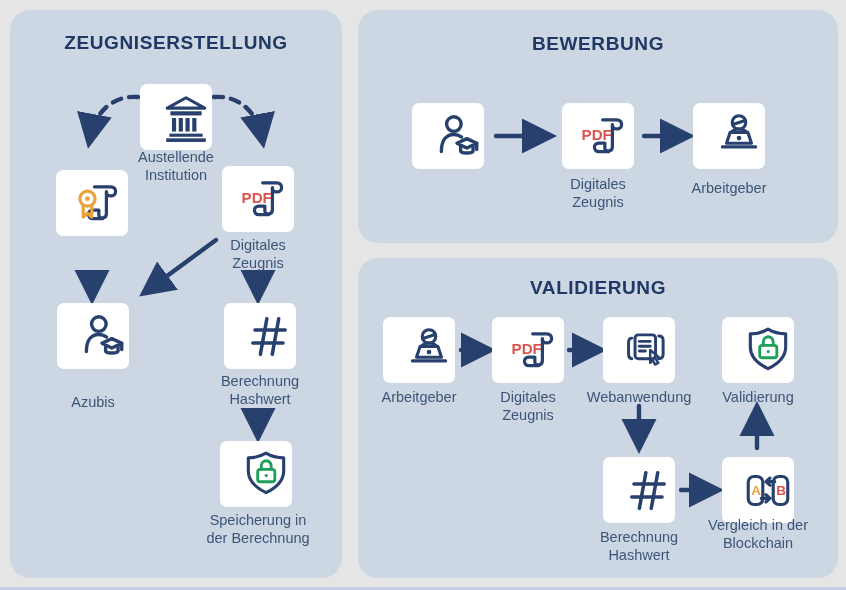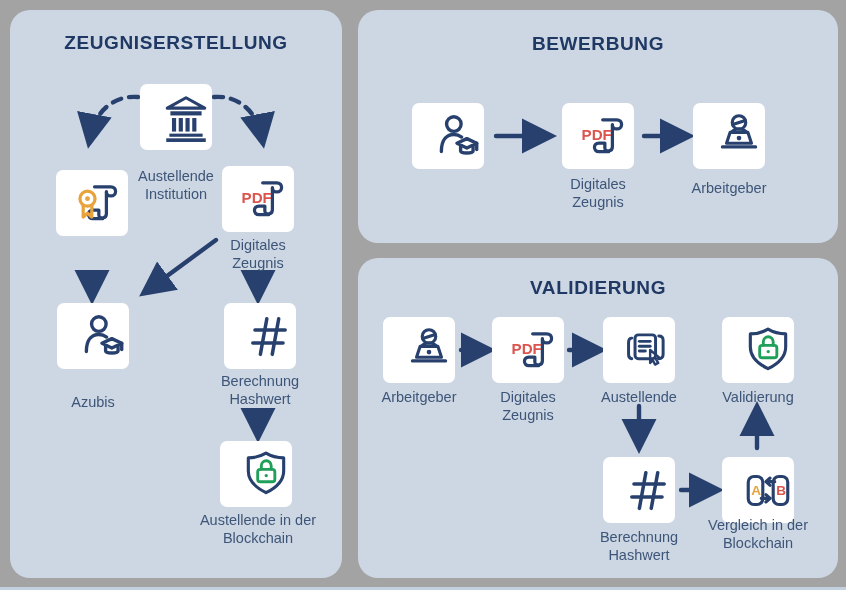--- a/index.html
+++ b/index.html
@@ -1,16 +1,16 @@
 <!DOCTYPE html>
 <html><head>
 <meta charset="utf-8">
 <style>
   html,body{margin:0;padding:0;background:#ffffff;}
-  #canvas{position:relative;width:846px;height:590px;background:#a3a3a3;overflow:hidden;
+  #canvas{position:relative;width:846px;height:590px;background:#e5e5e5;overflow:hidden;
           font-family:"Liberation Sans", sans-serif;}
   .panel{position:absolute;background:#CDD7E3;border-radius:20px;}
   .panel-title{position:absolute;font-weight:bold;font-size:19px;letter-spacing:.6px;
                color:#1F3864;text-align:center;transform:translateX(-50%);white-space:nowrap;}
   .node-box{position:absolute;width:72px;height:66px;background:#ffffff;border-radius:7px;
             display:flex;align-items:center;justify-content:flex-end;}
   .node-box svg{display:block;}
   .node-label{position:absolute;width:120px;text-align:center;font-size:14.5px;line-height:1.22;
               color:#3D5578;transform:translateX(0);}
   .nw100{width:100px;}
@@ -64,21 +64,21 @@
         <rect x="20" y="39" width="60" height="8"></rect>
         <rect x="23" y="52" width="8" height="26"></rect>
         <rect x="36" y="52" width="8" height="26"></rect>
         <rect x="49" y="52" width="8" height="26"></rect>
         <rect x="62" y="52" width="8" height="26"></rect>
         <rect x="18" y="82" width="64" height="6"></rect>
         <rect x="12" y="91" width="76" height="7"></rect>
       </g>
     </svg>
   </div>
-  <div class="node-label nw100" style="left:126px;top:168px;">Austellende Institution</div>
+  <div class="node-label nw100" style="left:126px;top:149px;">Austellende Institution</div>
 
   <div class="node-box" style="left:56px;top:170px;">
     <svg width="54" height="54" viewBox="0 0 100 100">
       <g stroke="#27406D" stroke-width="6" fill="none" stroke-linecap="round" stroke-linejoin="round">
         <path d="M38 20 h30 c12 0 12 17 0 17 c-5 0 -8 -3 -8 -8"></path>
         <path d="M60 30 v40 c0 10 -14 10 -14 2 v-7"></path>
         <path d="M46 63 h-11 c-11 0 -11 16 0 16 h18"></path>
       </g>
       <g stroke="#E8A33D" stroke-width="6" fill="none" stroke-linecap="round" stroke-linejoin="round">
         <circle cx="25" cy="42" r="14"></circle>
@@ -128,21 +128,21 @@
   <div class="node-box" style="left:220px;top:441px;">
     <svg width="52" height="52" viewBox="0 0 100 100">
       <path d="M50 10 C60 16 72 19 84 19 V44 C84 64 70 76 50 86 C30 76 16 64 16 44 V19 C28 19 40 16 50 10 Z" stroke="#27406D" stroke-width="6" fill="none" stroke-linejoin="round"></path>
       <g stroke="#1FA05A" stroke-width="5.5" fill="none" stroke-linecap="round">
         <path d="M41 41 v-7 a9.5 9.5 0 0 1 19 0 v7"></path>
         <rect x="34" y="41" width="33" height="24" rx="5"></rect>
       </g>
       <circle cx="50.5" cy="53" r="3.2" fill="#1FA05A"></circle>
     </svg>
   </div>
-  <div class="node-label" style="left:198px;top:512px;">Austellende in der Blockchain</div>
+  <div class="node-label" style="left:198px;top:512px;">Speicherung in der Berechnung</div>
 
   <div class="node-box" style="left:412px;top:103px;">
     <svg width="52" height="52" viewBox="0 0 100 100">
       <g stroke="#27406D" stroke-width="6.5" fill="none" stroke-linecap="round" stroke-linejoin="round">
         <circle cx="42" cy="27" r="14"></circle>
         <path d="M18 80 c0 -25 12 -33 24 -33 c6 0 11 2 15 5"></path>
         <path d="M48 64 l19 -9 19 9 -19 9 Z"></path>
         <path d="M55 70 v9 c0 5 24 5 24 0 v-9"></path>
         <path d="M86 64 v12"></path>
       </g>
@@ -207,21 +207,21 @@
         <rect x="26" y="22" width="38" height="44" rx="6"></rect>
         <path d="M20 28 c-5 0 -6 3 -6 8 v22 c0 5 1 8 6 8"></path>
         <path d="M70 24 c6 0 8 3 8 8 v26 c0 5 -2 8 -8 8"></path>
         <path d="M34 34 h20"></path>
           <path d="M34 43 h20"></path>
           <path d="M34 52 h11"></path>
         <path d="M54 50 l18 15 -8 1 5 8 -6 3 -4 -8 -5 5 Z" stroke-width="4.5"></path>
       </g>
     </svg>
   </div>
-  <div class="node-label" style="left:579px;top:389px;">Austellende</div>
+  <div class="node-label" style="left:579px;top:389px;">Webanwendung</div>
 
   <div class="node-box" style="left:722px;top:317px;">
     <svg width="52" height="52" viewBox="0 0 100 100">
       <path d="M50 10 C60 16 72 19 84 19 V44 C84 64 70 76 50 86 C30 76 16 64 16 44 V19 C28 19 40 16 50 10 Z" stroke="#27406D" stroke-width="6" fill="none" stroke-linejoin="round"></path>
       <g stroke="#1FA05A" stroke-width="5.5" fill="none" stroke-linecap="round">
         <path d="M41 41 v-7 a9.5 9.5 0 0 1 19 0 v7"></path>
         <rect x="34" y="41" width="33" height="24" rx="5"></rect>
       </g>
       <circle cx="50.5" cy="53" r="3.2" fill="#1FA05A"></circle>
     </svg>

